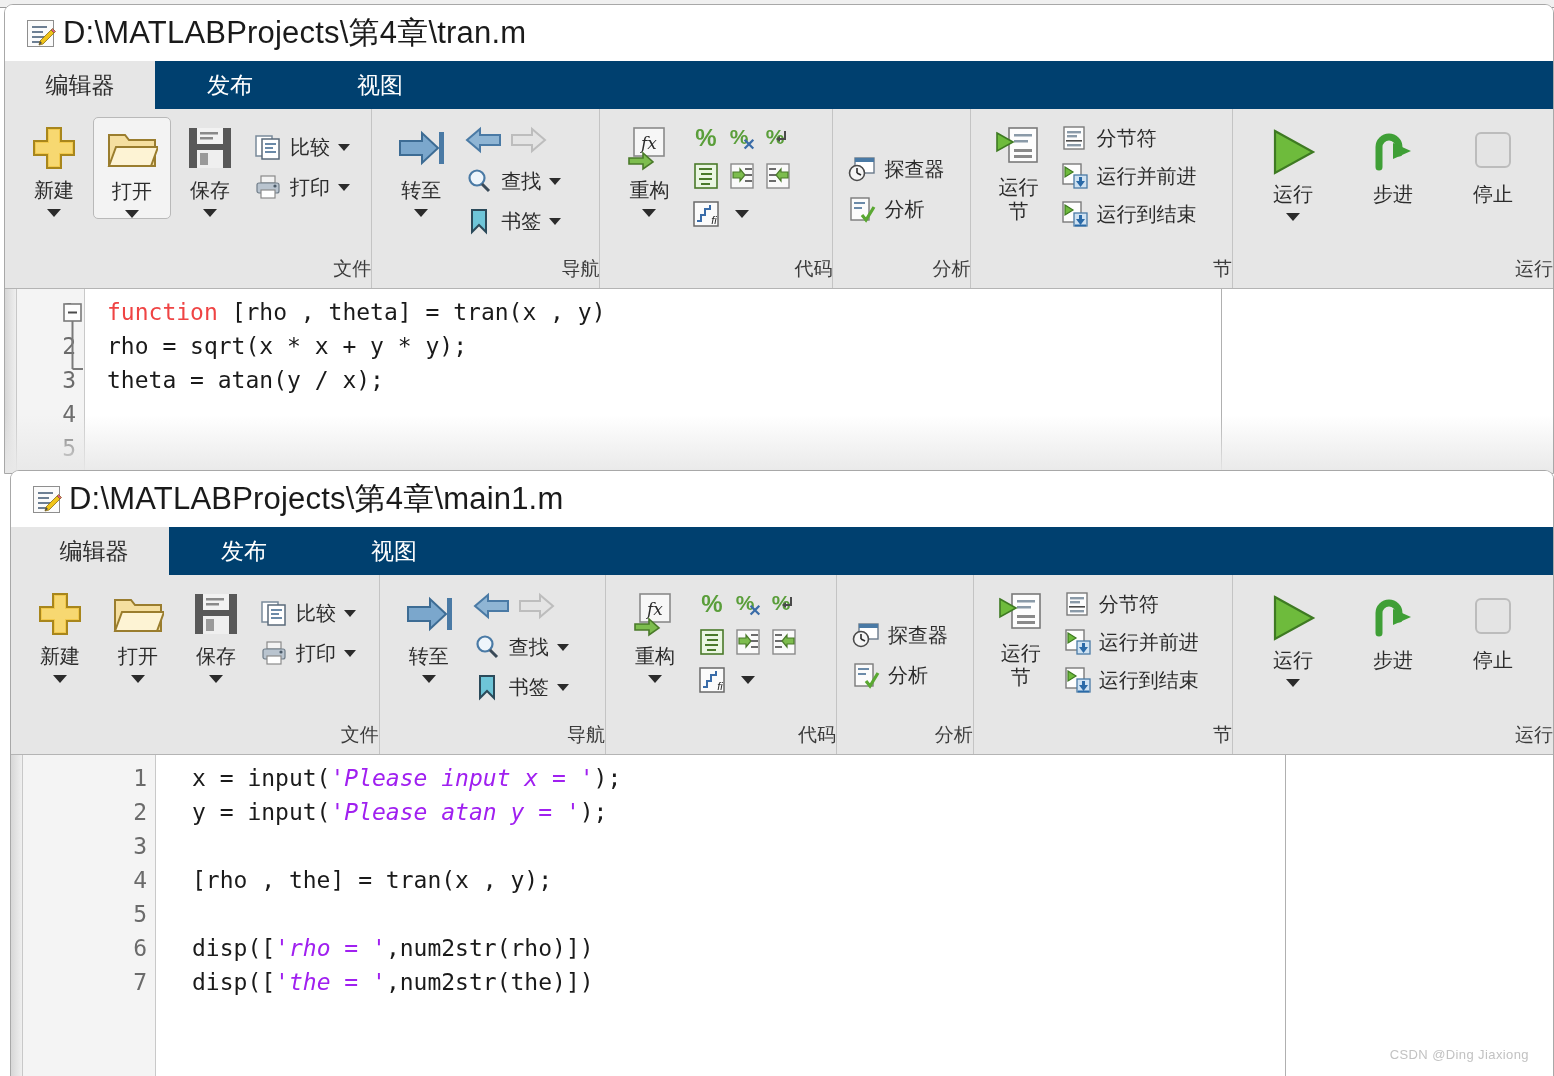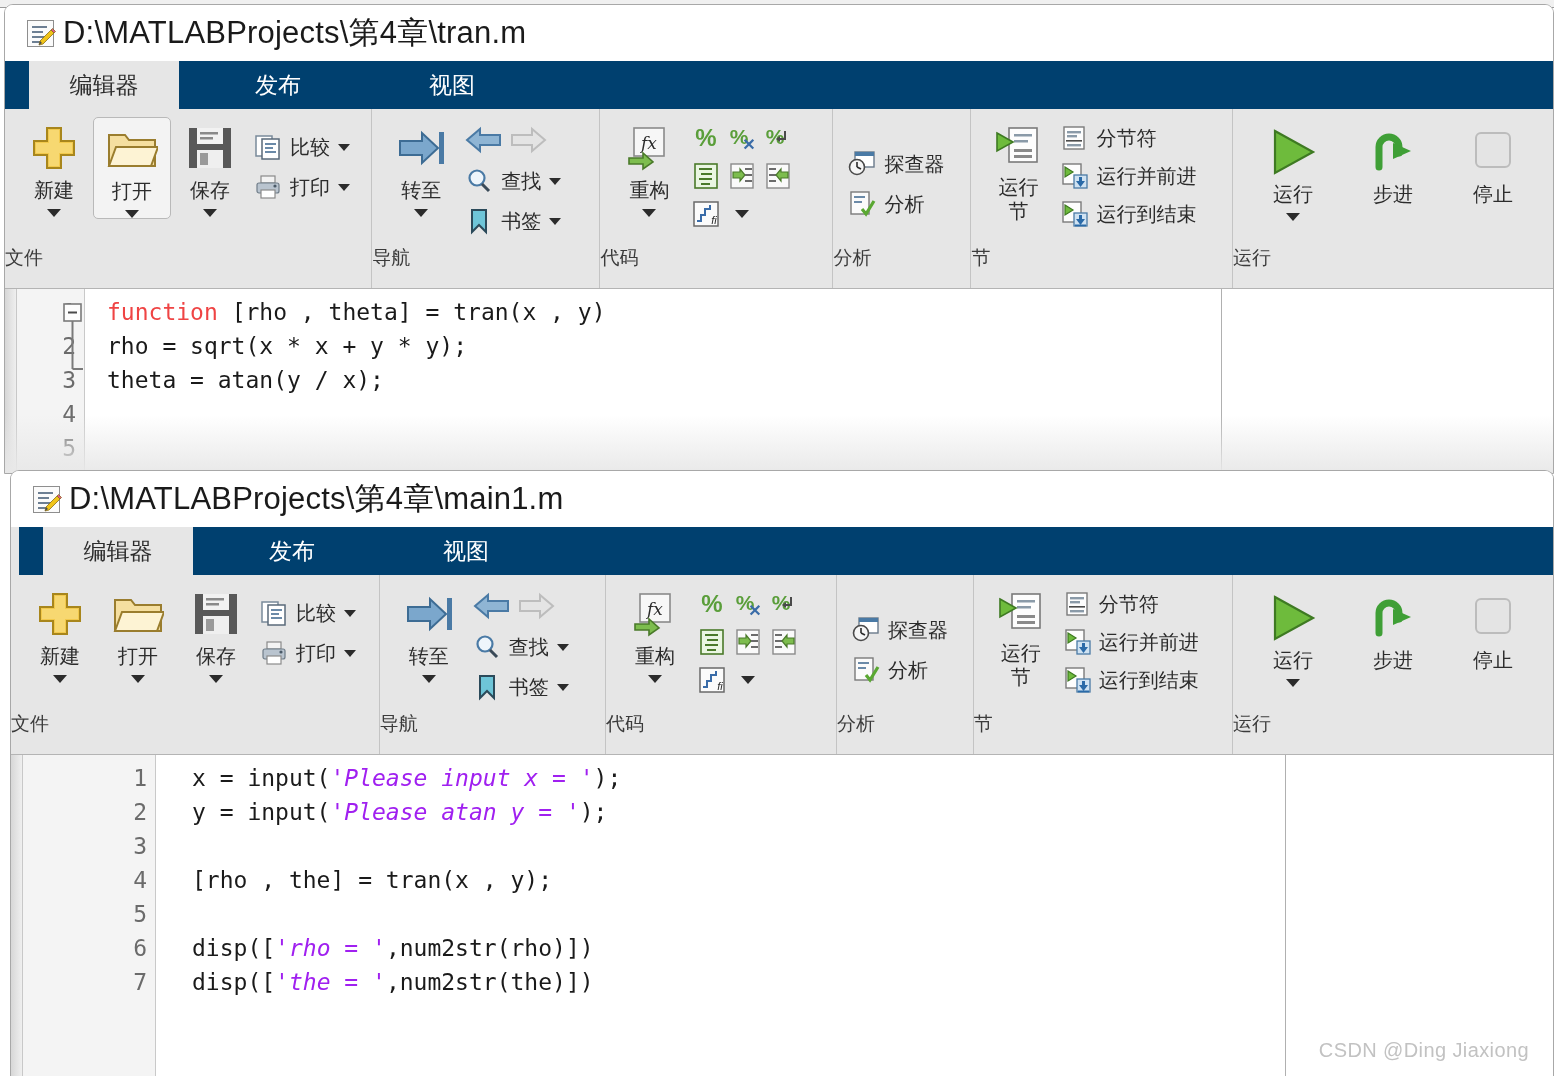--- a/index.html
+++ b/index.html
@@ -55,40 +55,39 @@
 
   
   .tabstrip {
     height: 48px; background: #00406f; display: flex; align-items: stretch;
     position: relative;
   }
   .tab {
     display: flex; align-items: center; justify-content: center;
     color: #ffffff; font-size: 23px; padding: 0 38px; cursor: default;
     min-width: 150px;
-    margin-left: 24px;
   }
   .tab.active {
     background: #e6e6e6; color: #2b2b2b;
   }
 
   
   .ribbon {
     background: #e6e6e6; border-bottom: 1px solid #b4b4b4;
     display: flex; align-items: stretch; position: relative; height: 180px;
   }
   .rgroup {
     position: relative; display: flex; flex-direction: column;
     justify-content: space-between; padding: 8px 0 0 0;
   }
   .rgroup + .rgroup { border-left: 1px solid #c4c4c4; }
   .rgroup-body { display: flex; align-items: flex-start; padding: 0 10px; flex: 1; }
   .rgroup-label {
-    text-align: left; font-size: 19px; color: #3b3b3b;
-    padding-bottom: 17px; margin-top: -4px;
+    text-align: right; font-size: 19px; color: #3b3b3b;
+    padding-bottom: 6px; margin-top: -4px;
   }
 
   
   .bigbtn {
     display: flex; flex-direction: column; align-items: center;
     width: 78px; padding: 4px 2px 0 2px; cursor: default;
   }
   .bigbtn.framed { border: 1px solid #b9b9b9; border-radius: 5px; background: #f3f3f3; }
   .bigbtn .bi { height: 54px; display: flex; align-items: center; justify-content: center; }
   .bigbtn .blabel { font-size: 20px; color: #2c2c2c; margin-top: 2px; white-space: nowrap;}
@@ -141,21 +140,21 @@
   .rightpane {
     border-left: 1px solid #b0b0b0; background: #ffffff; flex: 0 0 auto;
   }
   .fadebot {
     position:absolute; left:0; right:0; bottom:0; height:60px;
     background: linear-gradient(to bottom, rgba(255,255,255,0), #e8e8e8);
     pointer-events:none;
   }
   .watermark {
     position: absolute; right: 24px; bottom: 14px;
-    font-size: 20px; color: #c2c2c2; letter-spacing: 0.4px; text-align: right;
+    font-size: 13px; color: #c2c2c2; letter-spacing: 0.4px; text-align: right;
   }
 </style>
 </head>
 <body>
 
 <div id="root">
 
   <div class="bg-window"></div>
 
   <div class="win" id="win1" style="left:4px; top:4px; width:1550px; height:470px;">

